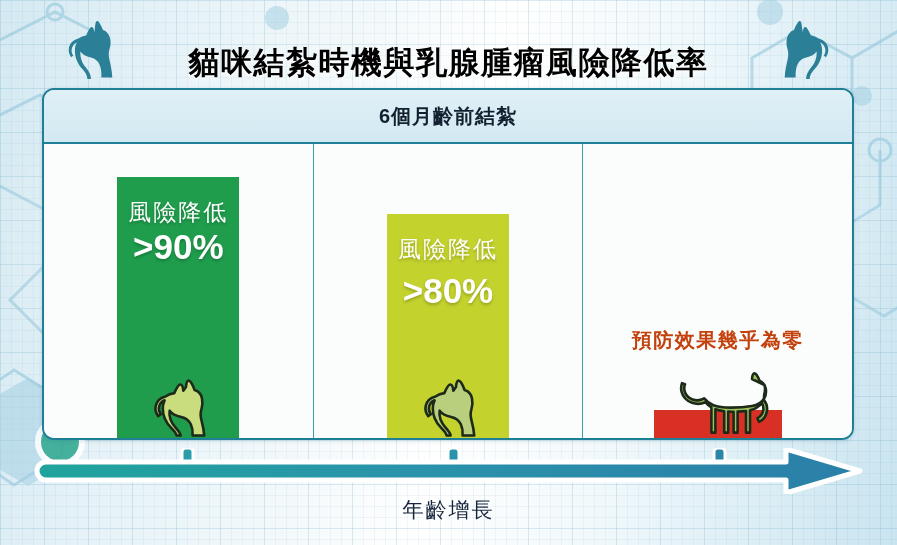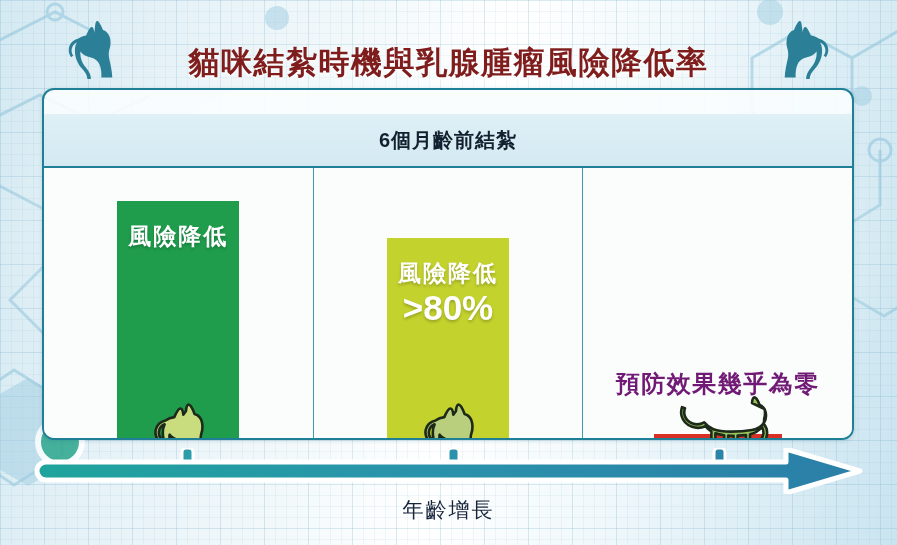--- a/index.html
+++ b/index.html
@@ -36,21 +36,21 @@
     background:radial-gradient(ellipse 70% 60% at 50% 45%,rgba(255,255,255,.85) 0%,rgba(255,255,255,.35) 45%,rgba(255,255,255,0) 75%);
   }
   .bg-mol{position:absolute;inset:0;}
 
   
   #title-row{
     position:absolute;left:0;right:0;top:16px;height:70px;
     display:flex;align-items:flex-end;justify-content:center;
   }
   #page-title{
-    font-size:31px;font-weight:bold;color:#7f1d1d;
+    font-size:31px;font-weight:bold;color:#000000;
     letter-spacing:1.5px;line-height:1;
     text-shadow:0 1px 0 rgba(255,255,255,.9), 0 2px 3px rgba(255,255,255,.8);
     white-space:nowrap;
     margin:0 26px 8px 26px;
   }
   .title-cat{position:absolute;bottom:-2px;}
   .title-cat.left{left:62px;}
   .title-cat.right{right:62px;transform:scaleX(-1);}
 
   
@@ -60,21 +60,20 @@
     border-radius:12px;
     box-sizing:border-box;
     background:rgba(250,253,254,.9);
     box-shadow:0 1px 4px rgba(30,90,120,.18);
     overflow:hidden;
   }
   #header-row{
     display:flex;height:52px;
     background:linear-gradient(180deg,#dff0f6 0%,#d3e9f2 100%);
     border-bottom:2px solid #1f7f96;
-    margin-top:24px;
   }
   .head-cell{
     flex:1;display:flex;align-items:center;justify-content:center;
     font-size:20px;font-weight:bold;color:#12202f;letter-spacing:1px;
     border-right:1.5px solid #3e9bb0;
     box-sizing:border-box;
   }
   .head-cell:last-child{border-right:none;}
 
   #body-row{display:flex;height:298px;background:#fbfdfd;}
@@ -85,41 +84,41 @@
   }
   .body-cell:last-child{border-right:none;}
 
   
   .bar{
     position:absolute;bottom:0;left:50%;transform:translateX(-50%);
     display:flex;flex-direction:column;align-items:center;
     box-sizing:border-box;
   }
   .bar .bar-label{
-    font-weight:bold;color:#ffffff;letter-spacing:2px;
+    font-weight:normal;color:#ffffff;letter-spacing:2px;
     text-shadow:0 2px 3px rgba(0,0,0,.22);
     line-height:1.15;
   }
   .bar .bar-value{
     font-weight:bold;color:#ffffff;letter-spacing:0px;
     text-shadow:0 2px 3px rgba(0,0,0,.22);
     line-height:1.05;
   }
   #bar-1{width:122px;height:265px;background:#1f9d4c;padding-top:22px;}
   #bar-1 .bar-label{font-size:23px;}
   #bar-1 .bar-value{font-size:35px;margin-top:4px;}
   #bar-2{width:122px;height:228px;background:#c3d22c;padding-top:22px;}
   #bar-2 .bar-label{font-size:23px;}
-  #bar-2 .bar-value{font-size:35px;margin-top:4px;}
+  #bar-2 .bar-value{font-size:35px;margin-top:11px;}
   #bar-3{width:128px;height:32px;background:#d93025;}
 
   .zero-note{
     position:absolute;left:50%;transform:translateX(-50%);
-    bottom:66px;white-space:nowrap;
-    font-size:24px;font-weight:bold;color:#701a75;letter-spacing:1.5px;
+    bottom:88px;white-space:nowrap;
+    font-size:20px;font-weight:bold;color:#c2410c;letter-spacing:1.5px;
     text-shadow:0 1px 0 rgba(255,255,255,.9);
   }
 
   .bar-cat{position:absolute;bottom:2px;left:50%;transform:translateX(-50%);}
   .walk-cat{position:absolute;bottom:4px;left:50%;transform:translateX(-50%);}
 
   
   #timeline{position:absolute;left:24px;top:448px;width:850px;height:46px;}
   #timeline-caption{
     position:absolute;left:0;right:0;top:496px;text-align:center;
@@ -181,20 +180,21 @@
 
   <div id="header-row">
     <div class="head-cell">6個月齡前結紮</div>
   </div>
 
   <div id="body-row">
 
     <div class="body-cell">
       <div class="bar" id="bar-1">
         <div class="bar-label">風險降低</div>
+        <div class="bar-value">&gt;90%</div>
         <svg class="bar-cat" width="72" height="62" viewBox="0 0 72 62">
           <path fill="#c9dd7e" stroke="#1d2a1a" stroke-width="2.6" stroke-linejoin="round" d="M44 9 c0.4 -5.2 1 -6.4 2.6 -6.4 c1.8 0 4.6 5.6 6 9.4 c4 1.2 6.6 4.4 7.4 8.4 c0.8 4 0.4 8 -0.6 11 c-1 3 -1 7 0.2 11.5 c1.2 4.6 2.3 9.6 2.6 14.6 l-11.6 0 c0.4 -4 -0.3 -8 -1.8 -11.2 c-1.8 -3.8 -5 -6.4 -9.6 -7.4 c-5.6 -1.2 -9.4 -3 -11.6 -6.2 c-0.8 6.6 1.8 12.2 5.6 16.4 c3.2 3.6 5.2 5.8 5.4 8.4 l-4 0 c-0.4 -2.6 -2.4 -4.6 -5.4 -7.6 c-5 -5 -8.4 -11.6 -8.4 -19.4 c0 -3 0.6 -5.8 1.8 -8.2 c-2.8 1.2 -5 3.6 -5.6 6.8 c-0.5 2.6 0.2 5.2 1.8 7.2 l-2.6 1.8 c-2.2 -2.8 -3.2 -6.4 -2.5 -10 c1 -4.8 4.8 -8.4 9.8 -9.6 c2.4 -1.8 5.4 -3 8.8 -3.4 c1.6 -3.6 4.4 -8.6 6 -8.6 c1.6 0 2.5 1.2 3 6.2 z"></path>
         </svg>
       </div>
     </div>
 
     <div class="body-cell">
       <div class="bar" id="bar-2">
         <div class="bar-label">風險降低</div>
         <div class="bar-value">&gt;80%</div>

